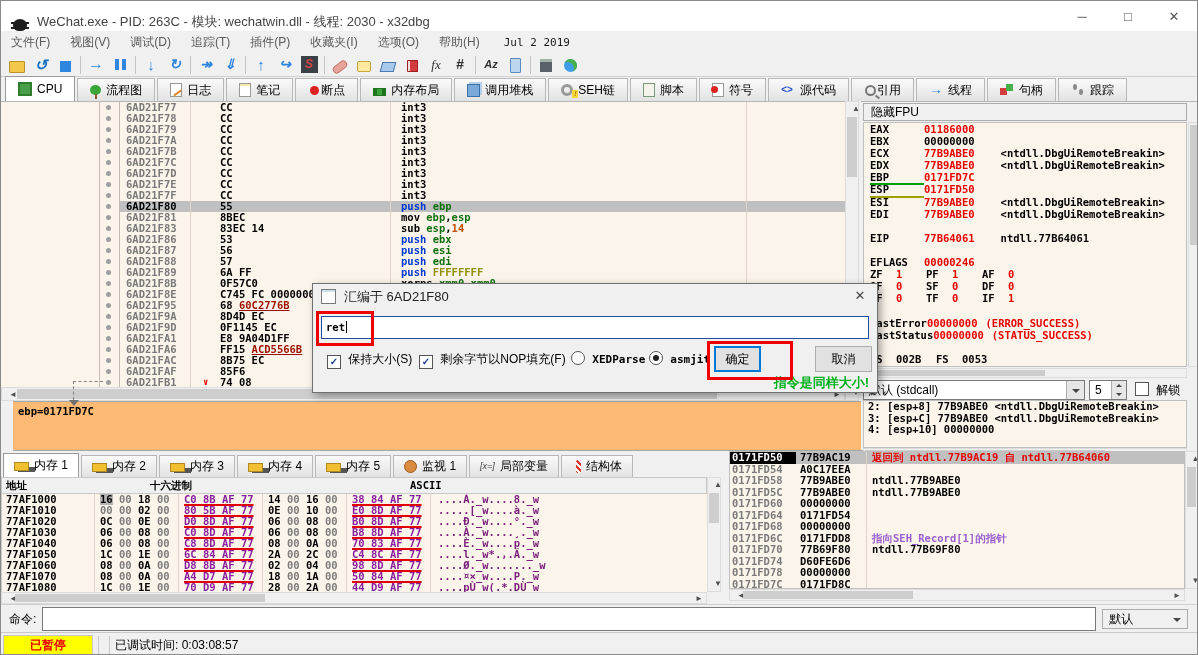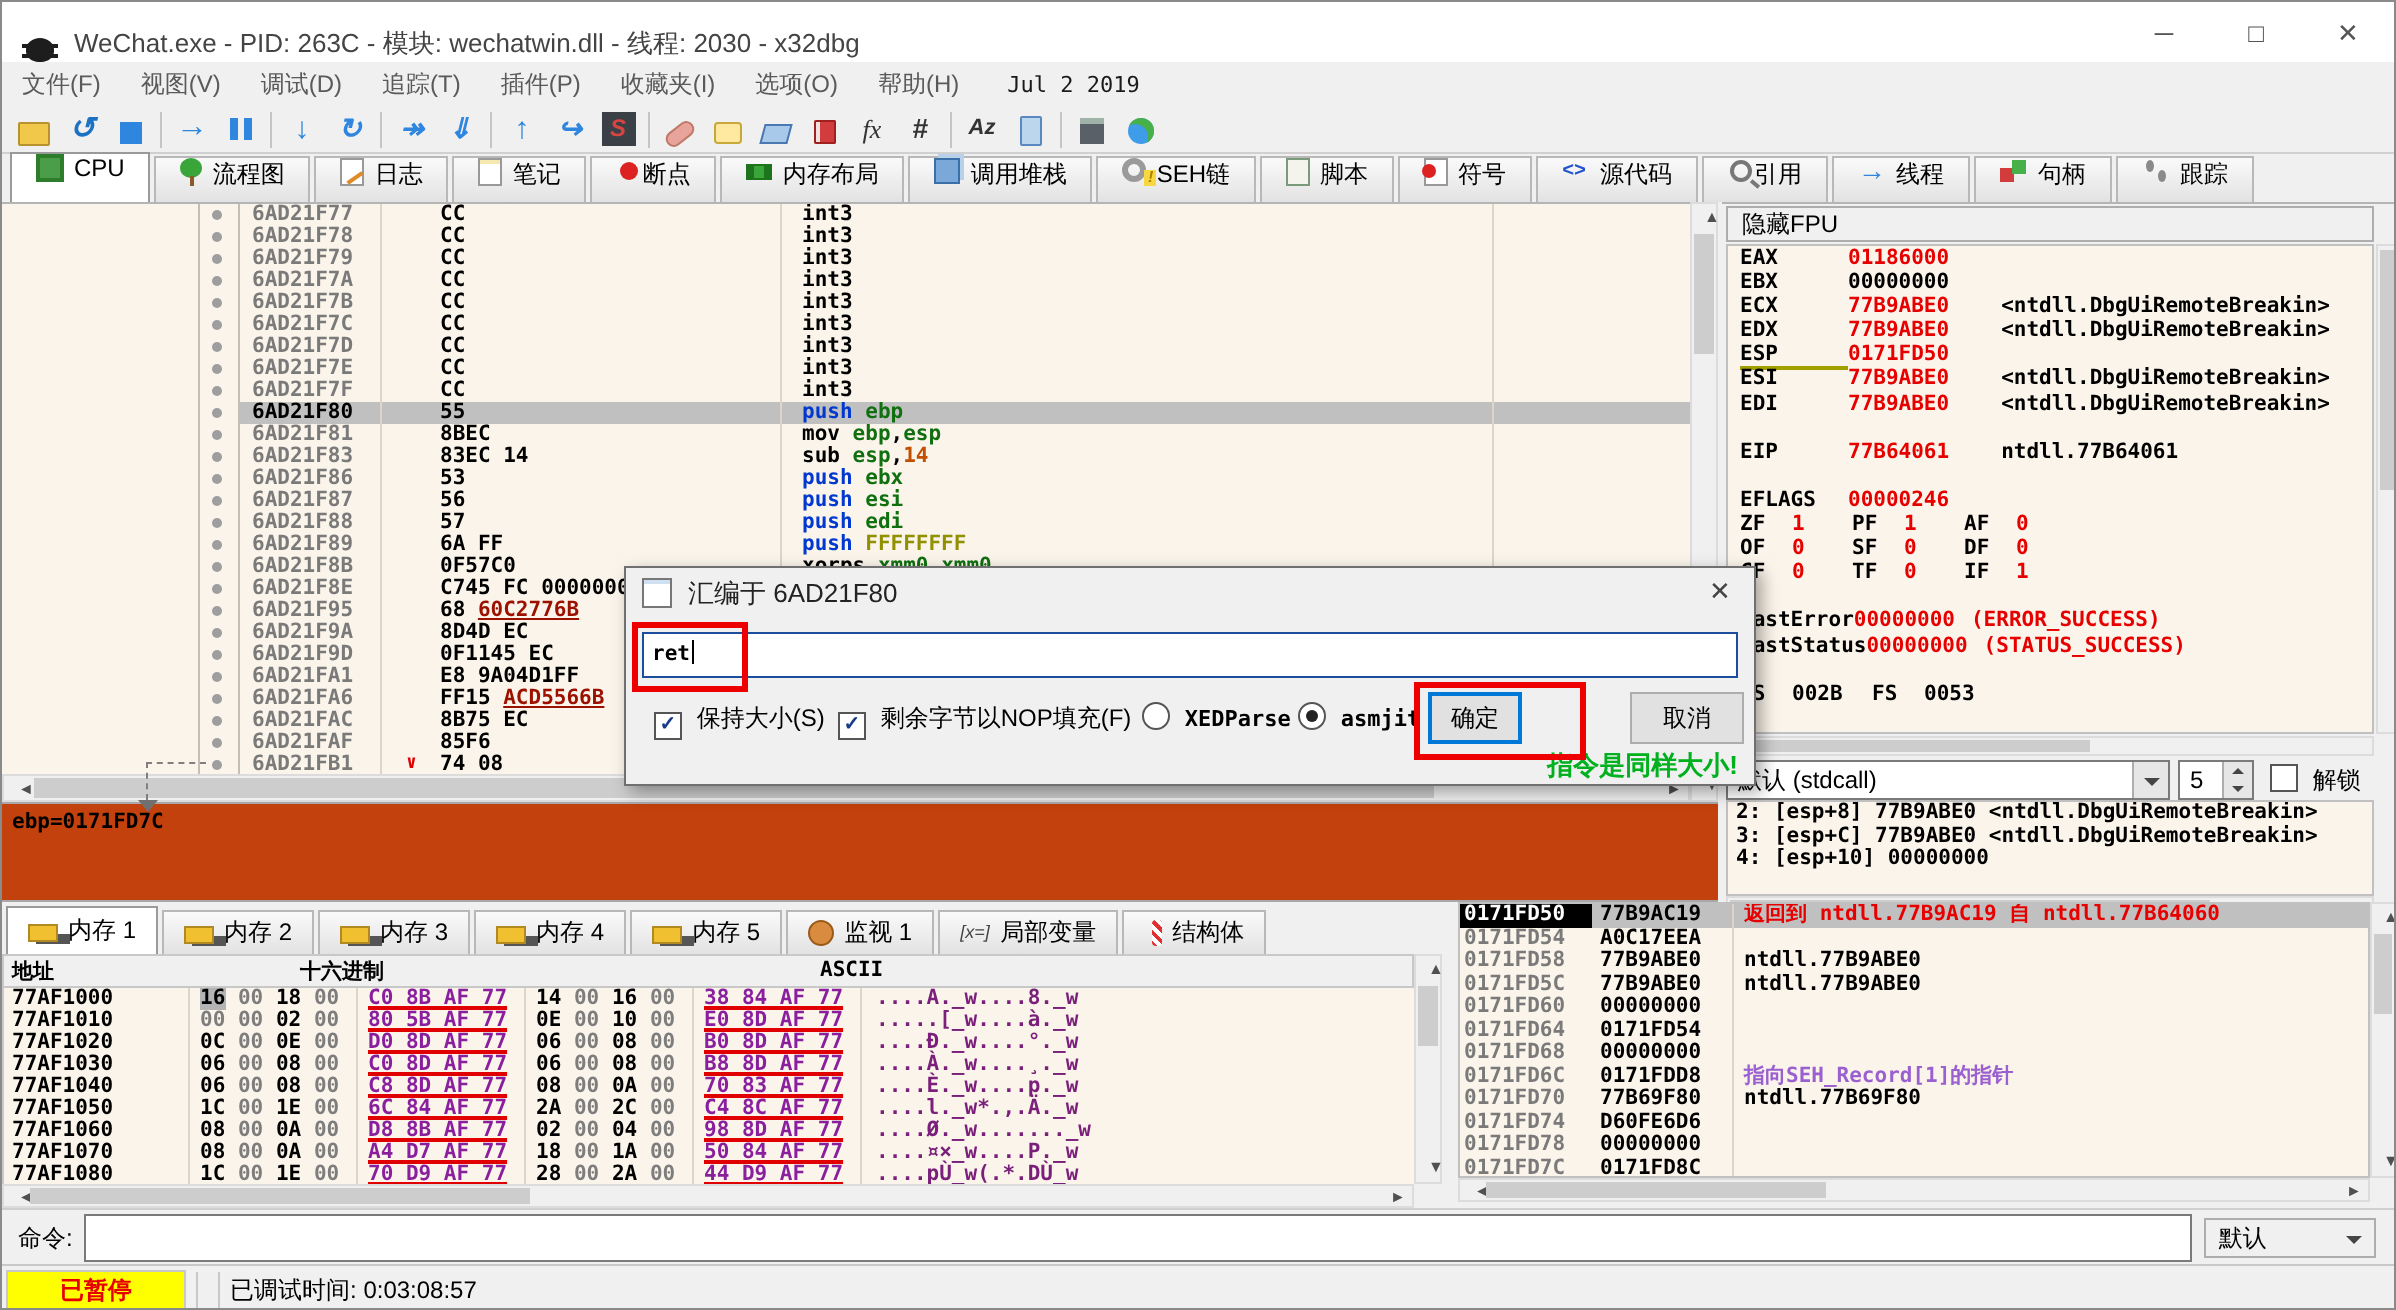--- a/index.html
+++ b/index.html
@@ -46,21 +46,21 @@
   .tb-bookmarks{background:#d23c3c;width:11px;height:12px;margin-top:2px;border-radius:1px;box-shadow:inset 0 0 0 1px #a02020,inset 3px 0 0 0 #f0e0e0}
   .tb-functions:before{content:"fx";font-style:italic;font-family:"Liberation Serif",serif;font-size:13px;color:#333}
   .tb-calls:before{content:"#";font-size:14px;font-weight:bold;color:#333}
   .tb-strings:before{content:"Az";font-size:11px;font-weight:bold;color:#333}
   .tb-modules{background:#bcd6ee;border:1px solid #5a88c0;width:9px;height:13px;margin-top:1px;border-radius:1px}
   .tb-calculator{background:#5a6068;width:12px;height:13px;margin-top:1px;box-shadow:inset 0 3px 0 #9fb3a8}
   .tb-settings-globe{background:#3f9ce8;border-radius:50%;width:13px;height:13px;margin-top:1px;box-shadow:inset -3px 3px 0 #48b048}
 
   
   .tabbar{position:absolute;left:0;top:76px;width:100%;height:24px;background:#f0f0f0;display:flex;align-items:flex-end;padding-left:4px;box-sizing:border-box}
-  .vtab{height:22px;display:flex;padding:0 12px;border:1px solid #b8b8b8;border-bottom:none;background:linear-gradient(#fafafa,#e2e2e2);margin-right:2px;white-space:nowrap}
+  .vtab{height:22px;display:flex;align-items:center;padding:0 12px;border:1px solid #b8b8b8;border-bottom:none;background:linear-gradient(#fafafa,#e2e2e2);margin-right:2px;white-space:nowrap}
   .vtab.active{background:#ffffff;height:24px;border-color:#9a9a9a}
   .ti{position:relative;width:14px;height:14px;margin-right:5px;display:inline-block;flex:none}
   .ti:before,.ti:after{position:absolute}
   .ti-cpu{background:#4a9e4a;border:2px solid #2d7d2d;box-sizing:border-box}
   .ti-graph{background:#3aa63a;border-radius:50%;width:11px;height:10px}.ti-graph:after{content:"";left:5px;top:9px;width:2px;height:5px;background:#8a5a2a}
   .ti-log{background:#fff;border:1px solid #999;width:10px;height:12px}.ti-log:after{content:"";left:2px;top:8px;width:9px;height:2px;background:#e08a2a;transform:rotate(-35deg)}
   .ti-notes{background:#fff;border:1px solid #999;width:10px;height:12px;box-shadow:inset 0 2px 0 #f5e8b0}
   .ti-breakpoint{background:#d22;border-radius:50%;width:9px;height:9px;margin:2px}
   .ti-memmap{background:#3aa63a;width:13px;height:8px;margin-top:3px;box-shadow:inset 0 0 0 1px #1d741d,inset -4px 0 0 #1d741d,inset 4px 0 0 #1d741d}
   .ti-callstack{background:#7aa8d8;border:1px solid #3a6fa8;width:11px;height:11px;box-shadow:2px -2px 0 #b8d0ea}
@@ -96,21 +96,21 @@
 
   
   .sbh{position:absolute;background:#f0f0f0;border:1px solid #dcdcdc;box-sizing:border-box}
   .sbh .ar{position:absolute;top:0;width:14px;height:100%;color:#505050;font-size:8px;text-align:center}
   .sbh .th{position:absolute;top:1px;bottom:1px;background:#cdcdcd}
   .sbv{position:absolute;background:#f0f0f0;border:1px solid #dcdcdc;box-sizing:border-box}
   .sbv .ar{position:absolute;left:0;width:100%;height:14px;color:#505050;font-size:8px;text-align:center;line-height:14px}
   .sbv .th{position:absolute;left:1px;right:1px;background:#cdcdcd}
 
   
-  .infobox{position:absolute;left:0;top:400px;width:858px;height:48px;background:#c2410c;border-top:1px solid #a8a8a8;border-bottom:1px solid #a8a8a8}
+  .infobox{position:absolute;left:12px;top:400px;width:858px;height:48px;background:#fdba74;border-top:1px solid #a8a8a8;border-bottom:1px solid #a8a8a8}
   .infobox .l1{position:absolute;left:5px;top:3px}
   .infobox .l2{position:absolute;left:5px;top:33px}
 
   
   .regpanel{position:absolute;left:860px;top:100px;width:338px;height:348px;background:#f0f0f0;border-top:1px solid #b5b5b5}
   .fpu-btn{position:absolute;left:2px;top:1px;width:324px;height:18px;background:#f0f0f0;border:1px solid #adadad;line-height:17px;padding-left:7px;box-sizing:border-box}
   .regview{position:absolute;left:2px;top:20px;width:324px;height:245px;background:#fbf4ea;border:1px solid #c0c0c0;overflow:hidden;box-sizing:border-box}
   .rr{height:12.1px;line-height:12.1px;white-space:pre;padding-left:6px}
   .rn{display:inline-block;min-width:54px}
   .nu-green{border-bottom:2px solid #00a000}.nu-olive{border-bottom:2px solid #a0a000}
@@ -418,20 +418,21 @@
     <div class="l1">ebp=0171FD7C</div>
   </div>
 
   <div class="regpanel">
     <div class="fpu-btn">隐藏FPU</div>
     <div class="regview mono" id="regview">
         <div class="rr"><span class="rn">EAX</span><span class="rv-red">01186000</span></div>
         <div class="rr"><span class="rn">EBX</span><span class="rv-blk">00000000</span></div>
         <div class="rr"><span class="rn">ECX</span><span class="rv-red">77B9ABE0</span><span class="rs">&lt;ntdll.DbgUiRemoteBreakin&gt;</span></div>
         <div class="rr"><span class="rn">EDX</span><span class="rv-red">77B9ABE0</span><span class="rs">&lt;ntdll.DbgUiRemoteBreakin&gt;</span></div>
+        <div class="rr"><span class="rn nu-green">EBP</span><span class="rv-red">0171FD7C</span></div>
         <div class="rr"><span class="rn nu-olive">ESP</span><span class="rv-red">0171FD50</span></div>
         <div class="rr"><span class="rn">ESI</span><span class="rv-red">77B9ABE0</span><span class="rs">&lt;ntdll.DbgUiRemoteBreakin&gt;</span></div>
         <div class="rr"><span class="rn">EDI</span><span class="rv-red">77B9ABE0</span><span class="rs">&lt;ntdll.DbgUiRemoteBreakin&gt;</span></div>
         <div class="rr">&nbsp;</div>
         <div class="rr"><span class="rn">EIP</span><span class="rv-red">77B64061</span><span class="rs">ntdll.77B64061</span></div>
         <div class="rr">&nbsp;</div>
         <div class="rr"><span class="rn">EFLAGS</span><span class="rv-red">00000246</span></div>
         <div class="rr"><span class="fn">ZF</span><span class="fv">1</span><span class="fn">PF</span><span class="fv">1</span><span class="fn">AF</span><span class="fv">0</span></div>
         <div class="rr"><span class="fn">OF</span><span class="fv">0</span><span class="fn">SF</span><span class="fv">0</span><span class="fn">DF</span><span class="fv">0</span></div>
         <div class="rr"><span class="fn">CF</span><span class="fv">0</span><span class="fn">TF</span><span class="fv">0</span><span class="fn">IF</span><span class="fv">1</span></div>

